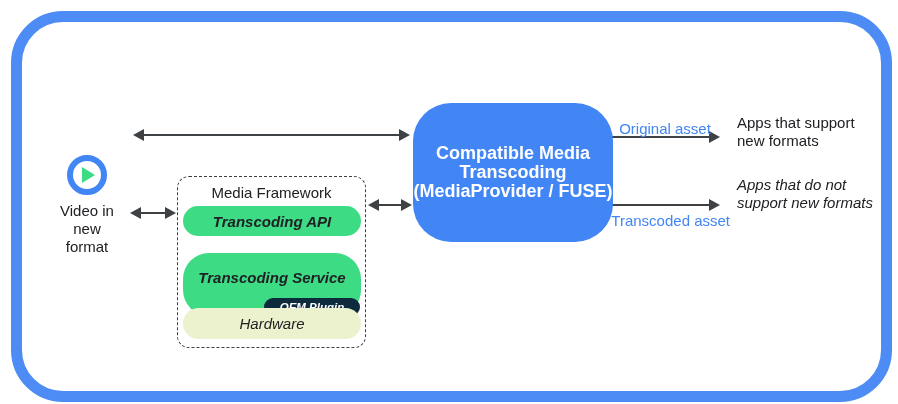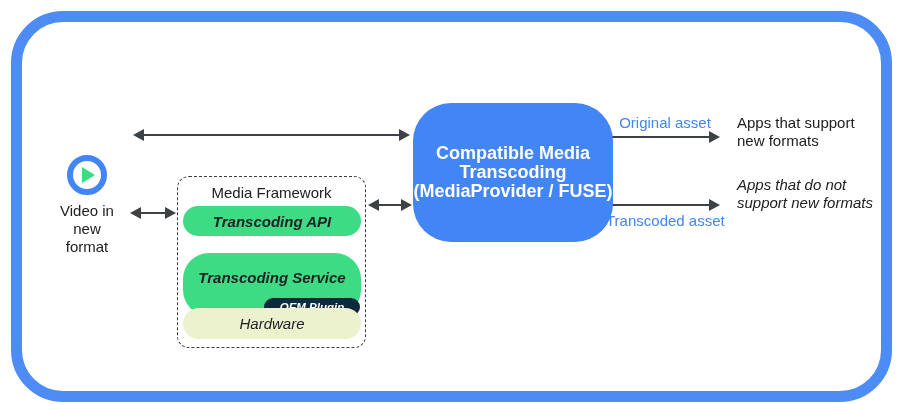--- a/index.html
+++ b/index.html
@@ -64,22 +64,22 @@
 
   
   .cmt-box {
     position:absolute; left:413px; top:103px; width:200px; height:139px; border-radius:38px;
     background:var(--blue); color:#ffffff; font-weight:bold; font-size:18px; line-height:19px;
     display:flex; align-items:center; justify-content:center; text-align:center;
   }
 
   
   .asset-label { position:absolute; color:var(--blue); font-size:15px; }
-  .asset-original   { left:610px; top:114px; width:110px; text-align:center; }
-  .asset-transcoded { left:606px; top:212px; width:124px; text-align:left; }
+  .asset-original   { left:610px; top:120px; width:110px; text-align:center; }
+  .asset-transcoded { left:606px; top:212px; width:124px; text-align:right; }
 
   
   .apps-label { position:absolute; left:737px; font-size:15px; line-height:18px; }
   .apps-support    { top:114px; }
   .apps-no-support { top:176px;font-style:italic; }
 </style>
 </head>
 <body>
 
 <div class="stage">

